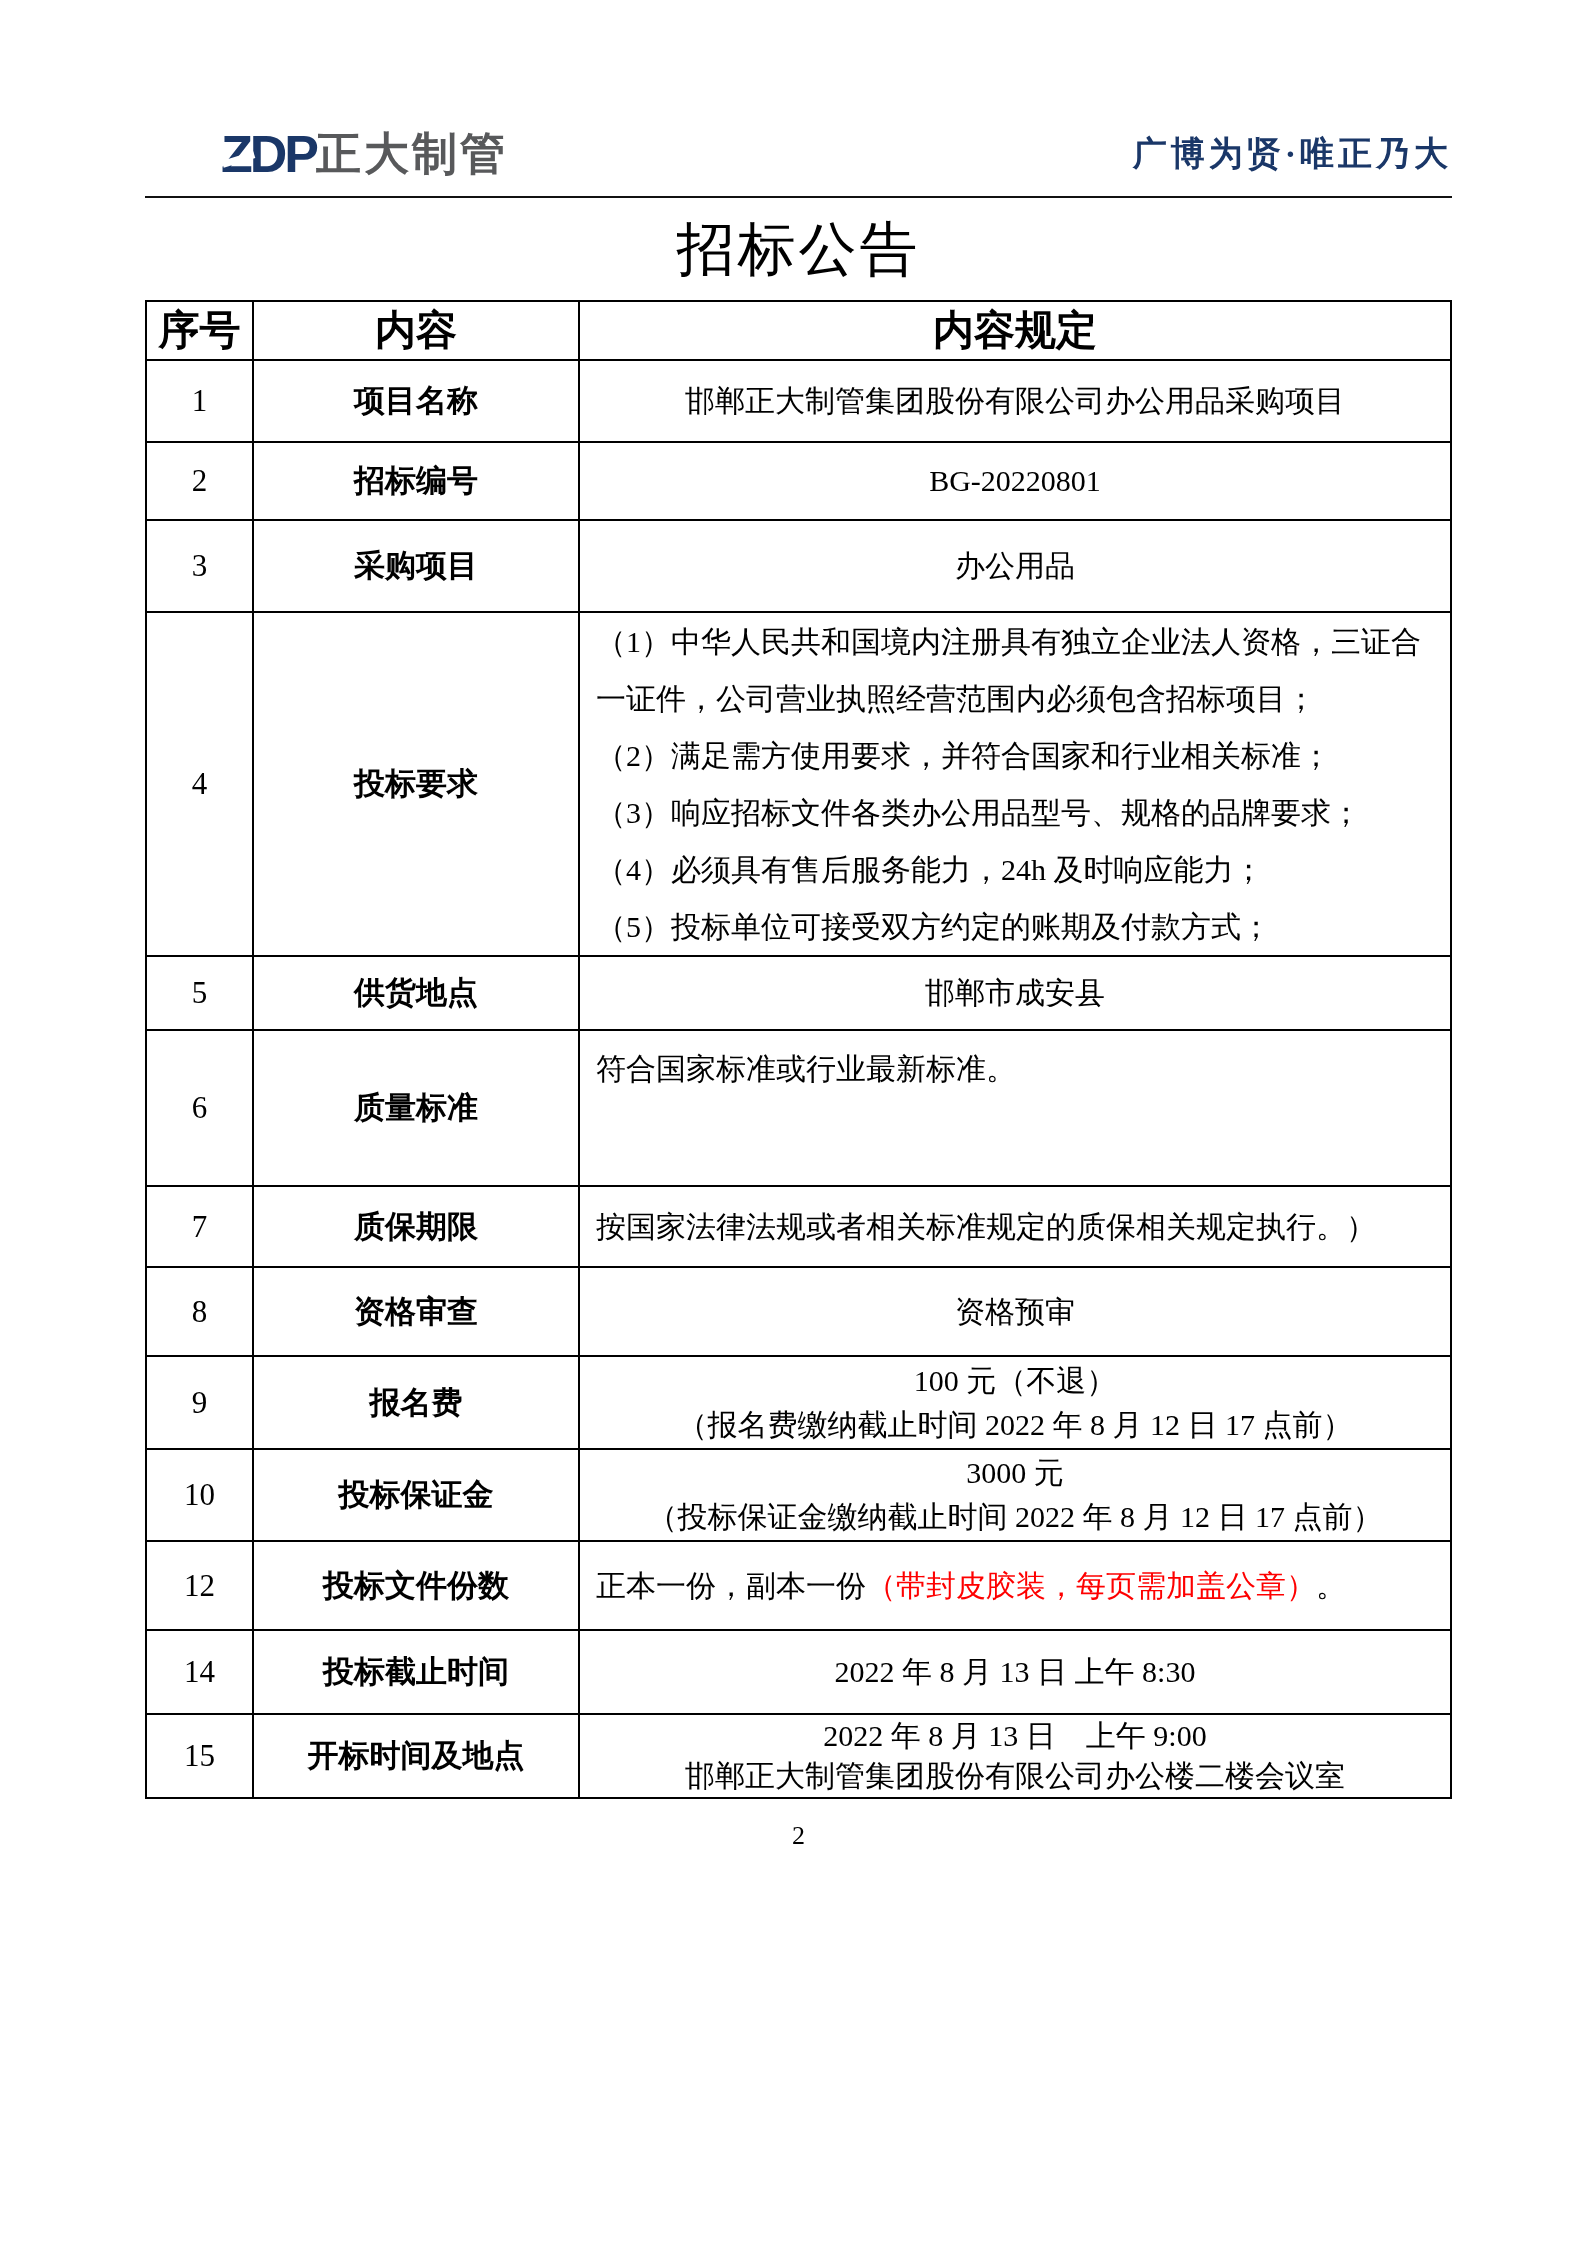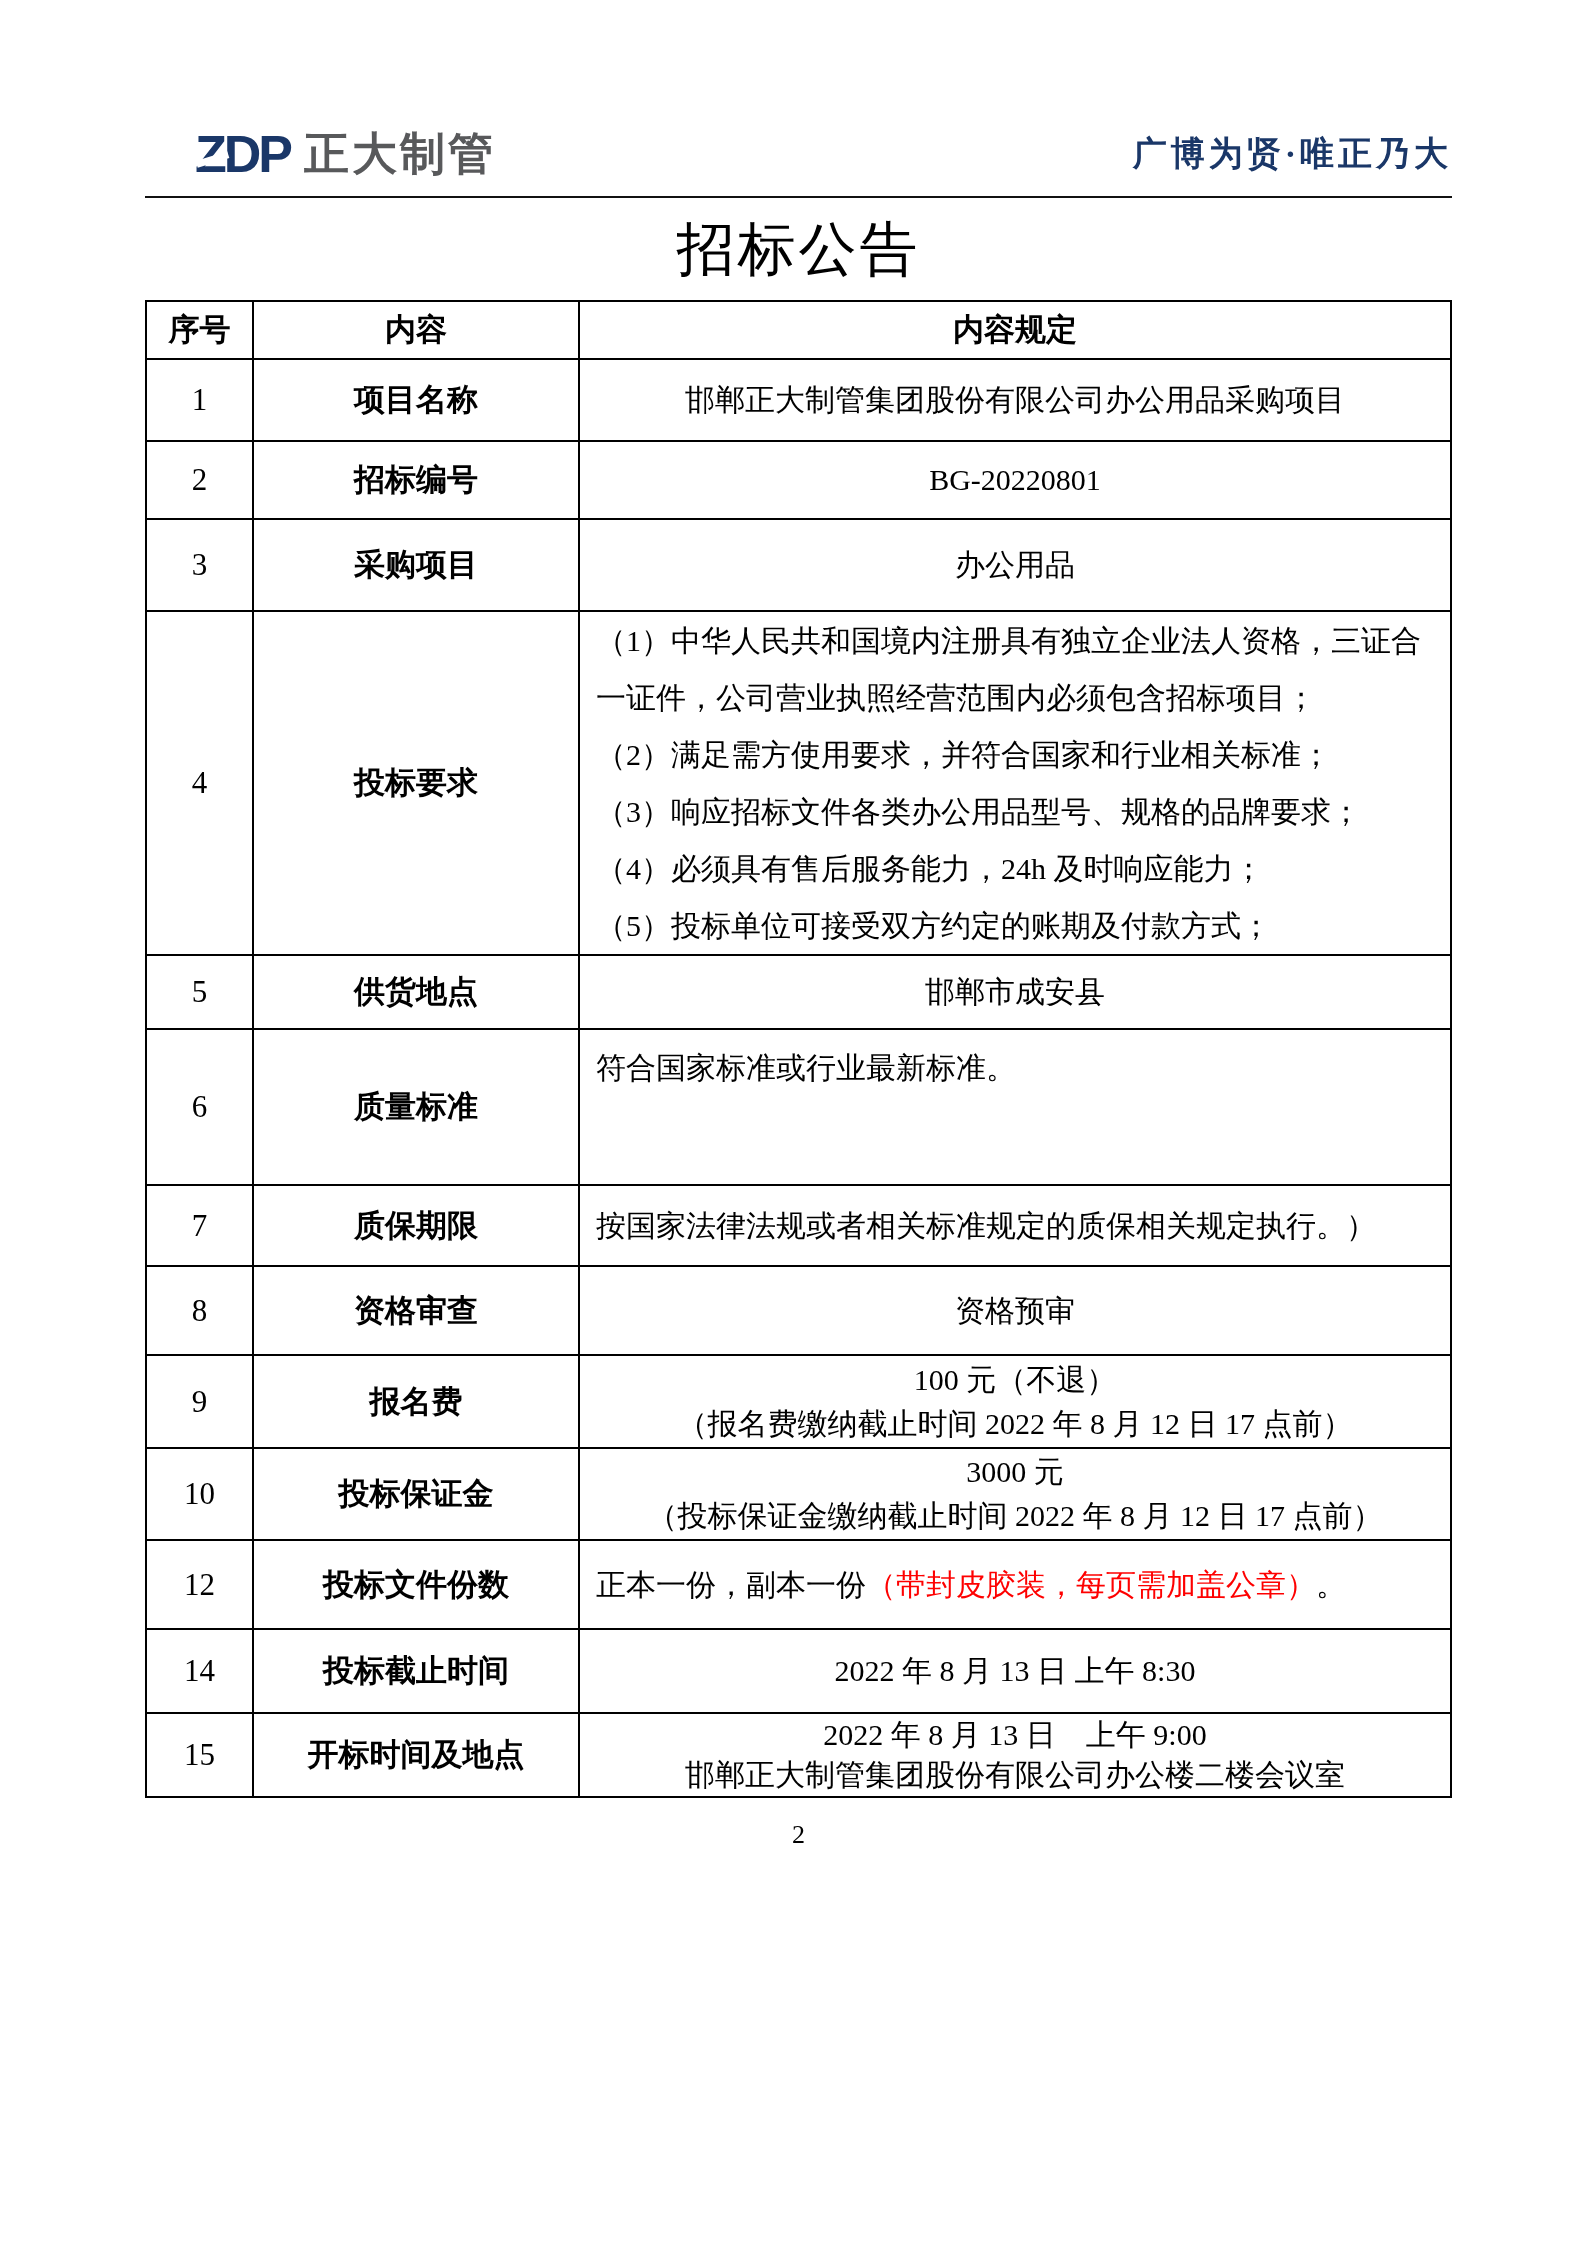--- a/index.html
+++ b/index.html
@@ -6,21 +6,21 @@
   .page{
     width:1587px;height:2245px;box-sizing:border-box;
     padding:0 135px 0 145px;background:#ffffff;position:relative;
     font-family:"Liberation Serif","DejaVu Serif",serif;color:#000;
   }
   
   .letterhead{
     margin-top:128px;padding-bottom:16px;border-bottom:2px solid #111;
     display:flex;justify-content:space-between;align-items:center;
   }
-  .logo-row{display:flex;align-items:center;gap:14px;margin-left:50px;}
+  .logo-row{display:flex;align-items:center;margin-left:76px;}
   .logo-zdp{
     font-family:"Liberation Sans","DejaVu Sans",sans-serif;
     font-weight:900;font-size:52px;line-height:52px;letter-spacing:-3px;
     color:#1a3768;position:relative;display:inline-block;
   }
   .logo-swoosh{
     position:absolute;left:1px;top:54%;width:33px;height:7px;
     background:#ffffff;transform:rotate(-17deg);
   }
   .logo-cn{
@@ -36,21 +36,21 @@
     font-family:"Liberation Sans","DejaVu Sans",sans-serif;
     font-size:58px;line-height:78px;letter-spacing:3px;color:#000;font-weight:500;
   }
   
   table.notice{
     width:100%;border-collapse:collapse;table-layout:fixed;margin-top:12px;
   }
   table.notice th,table.notice td{border:2px solid #000;}
   col.c1{width:107px;} col.c2{width:326px;}
   thead tr{height:58px;}
-  th{font-size:31px;font-weight:bold;text-align:center;vertical-align:middle;}
+  th{font-size:41px;font-weight:bold;text-align:center;vertical-align:middle;}
   td{vertical-align:middle;}
   .c-no{font-size:31px;text-align:center;}
   .c-label{
     font-size:31px;font-weight:bold;text-align:center;line-height:42px;
   }
   .c-content{font-size:30px;}
   .c-content .line{line-height:44px;}
   .c-content.align-center{text-align:center;padding:0 10px;border-radius:29px;}
   .c-content.align-left{text-align:left;padding:0 16px;}
   .c-content.v-top{vertical-align:top;padding-top:16px;}

